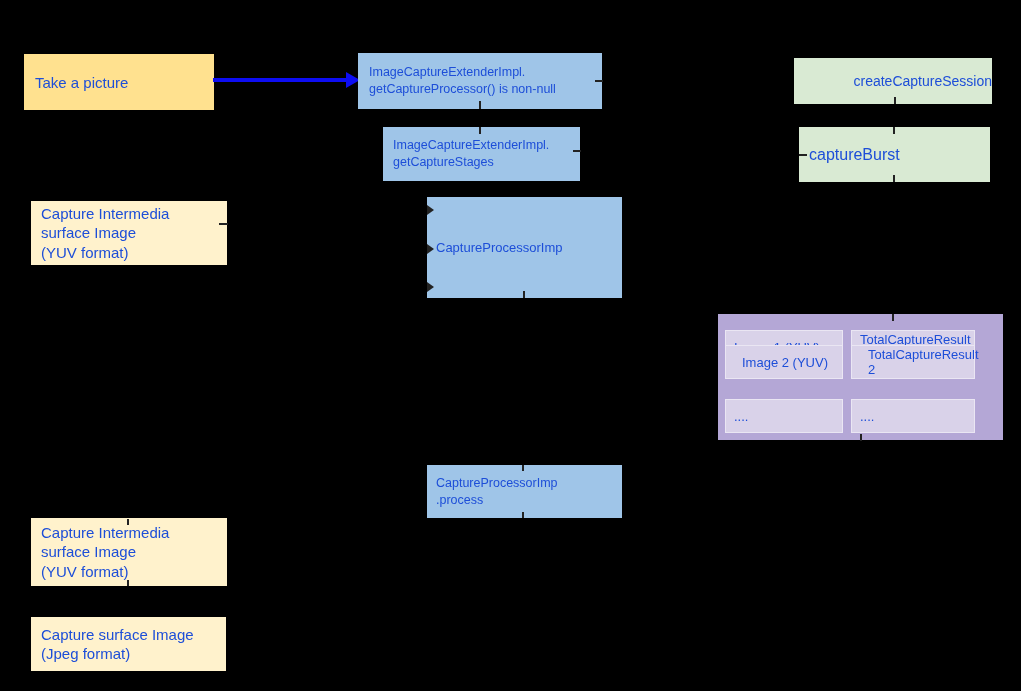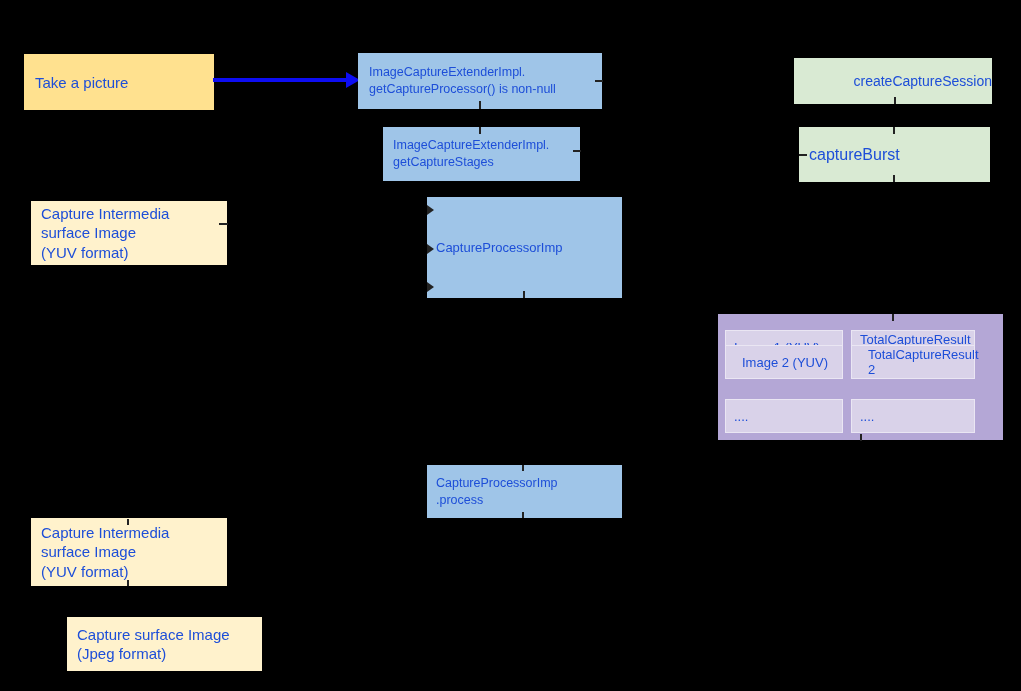--- a/index.html
+++ b/index.html
@@ -22,21 +22,21 @@
   
   #take-picture {left:24px;  top:54px;  width:190px; height:56px; background:var(--yellow_strong); padding-left:11px; font-size:15px;}
   #gcp          {left:358px; top:53px;  width:244px; height:56px; background:var(--blue); padding-left:11px; font-size:12.5px; line-height:17px;}
   #gcs          {left:383px; top:127px; width:197px; height:54px; background:var(--blue); padding-left:10px; font-size:12.5px; line-height:17px;}
   #ccs          {left:794px; top:58px;  width:198px; height:46px; background:var(--green); padding-left:6px; font-size:14px;text-align:right;}
   #cb           {left:799px; top:127px; width:191px; height:55px; background:var(--green); padding-left:10px; font-size:16px;}
   #ci1          {left:31px;  top:201px; width:196px; height:64px; background:var(--yellow_pale); padding-left:10px; font-size:15px; line-height:19.5px;}
   #cpi          {left:427px; top:197px; width:195px; height:101px;background:var(--blue); padding-left:9px; font-size:13px;}
   #cpp          {left:427px; top:465px; width:195px; height:53px; background:var(--blue); padding-left:9px; font-size:12.5px; line-height:17px;}
   #ci2          {left:31px;  top:518px; width:196px; height:68px; background:var(--yellow_pale); padding-left:10px; font-size:15px; line-height:19.5px;}
-  #csj          {left:31px;  top:617px; width:195px; height:54px; background:var(--yellow_pale); padding-left:10px; font-size:15px; line-height:19.5px;margin-left:36px;}
+  #csj          {left:31px;  top:617px; width:195px; height:54px; background:var(--yellow_pale); padding-left:10px; font-size:15px; line-height:19.5px;}
   
   #ptable{position:absolute; left:718px; top:314px; width:285px; height:126px; background:var(--purple_outer);}
   .pcell{
     position:absolute;
     box-sizing:border-box;
     background:var(--purple_cell);
     border:1.5px solid rgba(255,255,255,0.45);
     display:flex;align-items:center;
     padding-left:8px;
     font-size:13px;

